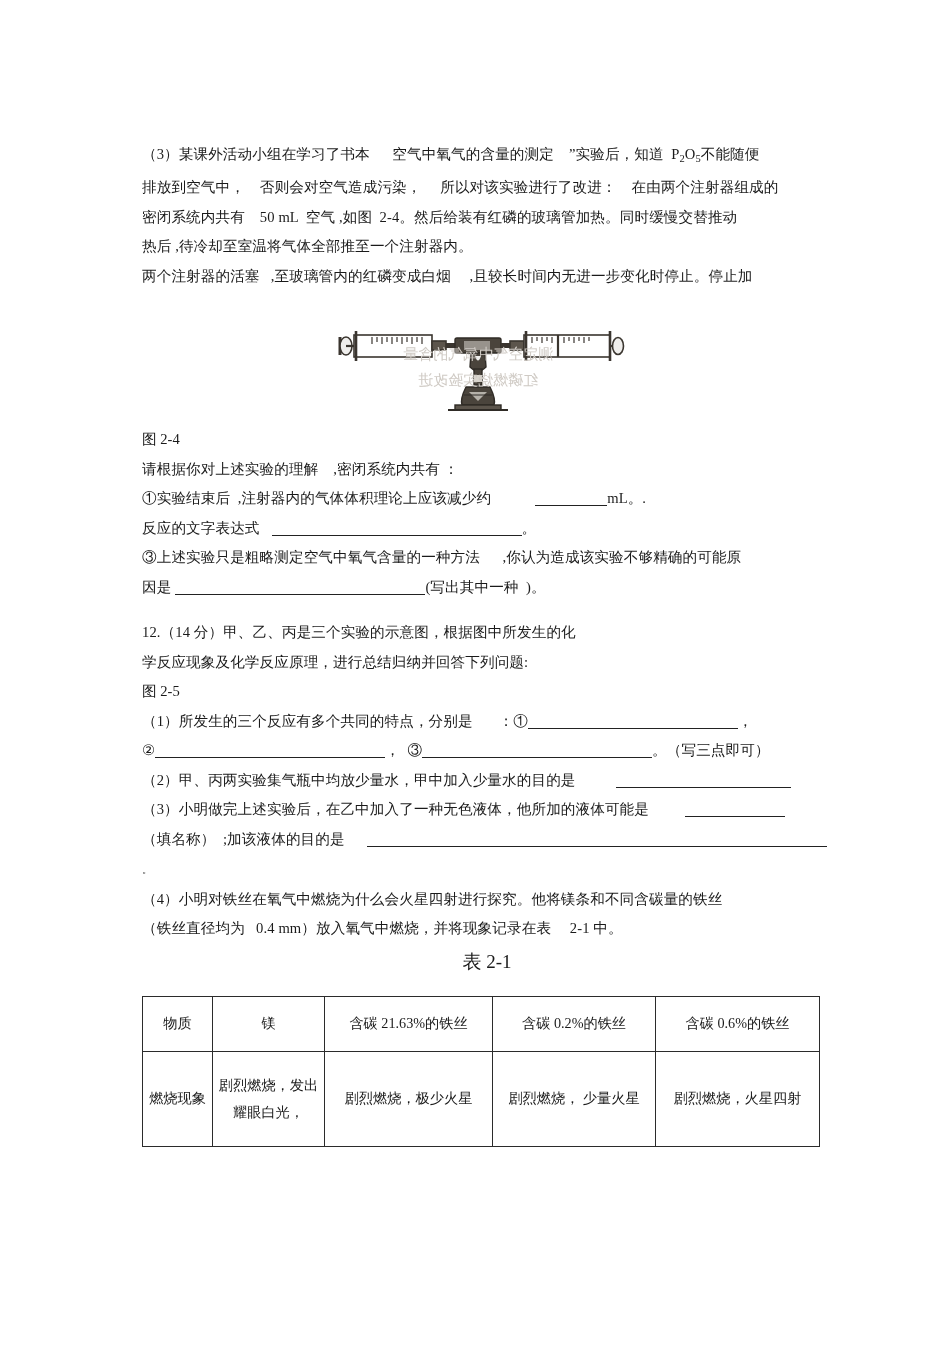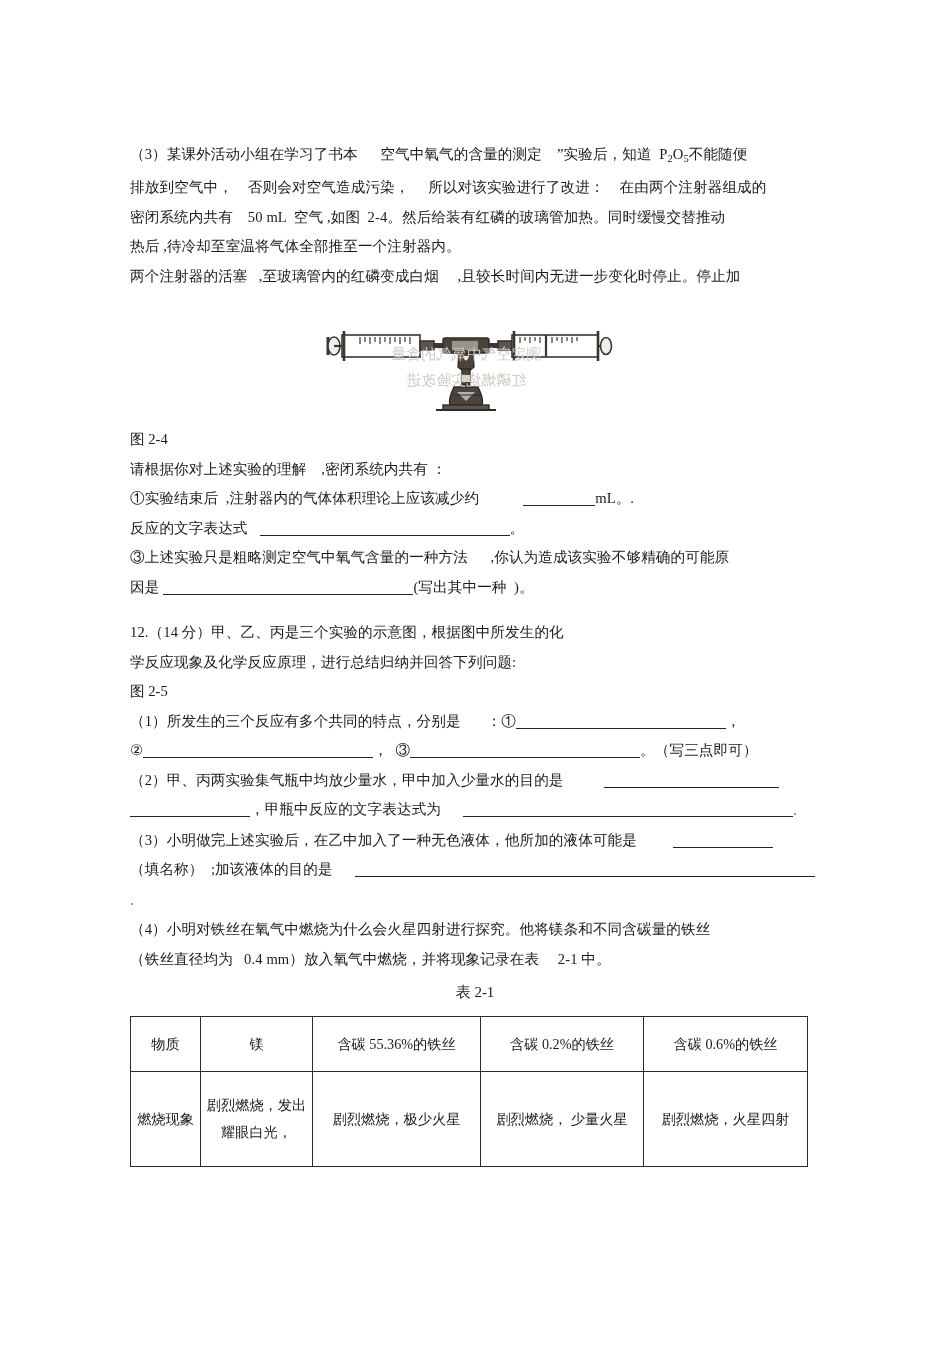--- a/index.html
+++ b/index.html
@@ -13,21 +13,21 @@
   }
   #page {
     position: relative;
     width: 950px;
     height: 1345px;
     background: #ffffff;
     overflow: hidden;
   }
   .doc-body {
     position: absolute;
-    left: 130px;
+    left: 142px;
     top: 140px;
     width: 690px;
   }
 
   
   .line {
     font-size: 14.6px;
     line-height: 29.5px;
     white-space: pre-wrap;
     letter-spacing: 0.1px;
@@ -81,28 +81,28 @@
     text-align: center;
     font-family: "Liberation Serif", serif;
     user-select: none;
     filter: blur(0.4px);
     transform: scaleX(-1);
   }
 
   
   .tbl-cap {
     text-align: center;
-    font-size: 15px;
+    font-size: 19px;
     line-height: 24px;
     margin-top: 6px;
   }
   table.data {
     border-collapse: collapse;
     width: 677px;
-    margin-top: 12px;
+    margin-top: 22px;
     table-layout: fixed;
   }
   table.data td {
     border: 1.2px solid #2b2b2b;
     text-align: center;
     vertical-align: middle;
     font-size: 14.2px;
     line-height: 27px;
     padding: 4px 3px;
     font-family: "Liberation Serif", serif;
@@ -226,21 +226,20 @@
     <div class="line">学反应现象及化学反应原理，进行总结归纳并回答下列问题:</div>
 
     <div class="fig-cap" style="">图 2-5</div>
 
     <div class="line"><span>（1）所发生的三个反应有多个共同的特点，分别是</span><span style="display:inline-block;width:26px"></span><span>：①</span><span class="blank w210"></span><span>，</span></div>
 
     <div class="line"><span>②</span><span class="blank w230"></span><span>，  ③</span><span class="blank w230"></span><span>。（写三点即可）</span></div>
 
     <div class="line"><span>（2）甲、丙两实验集气瓶中均放少量水，甲中加入少量水的目的是</span><span style="display:inline-block;width:40px"></span><span class="blank w175"></span></div>
 
-    <div class="line"><span class="blank w120"></span><span>，甲瓶中反应的文字表达式为</span><span style="display:inline-block;width:22px"></span><span class="blank w330"></span><span style="font-size:10px">。</span></div>
 
     <div class="line"><span>（3）小明做完上述实验后，在乙中加入了一种无色液体，他所加的液体可能是</span><span style="display:inline-block;width:36px"></span><span class="blank w100"></span></div>
 
     <div class="line"><span>（填名称）  ;加该液体的目的是</span><span style="display:inline-block;width:22px"></span><span class="blank w460"></span><span style="font-size:10px">。</span></div>
 
     <div class="line">（4）小明对铁丝在氧气中燃烧为什么会火星四射进行探究。他将镁条和不同含碳量的铁丝</div>
     <div class="line">（铁丝直径均为   0.4 mm）放入氧气中燃烧，并将现象记录在表     2-1 中。</div>
 
     <div class="tbl-cap">表 2-1</div>
 
@@ -249,21 +248,21 @@
         <col style="width:70px">
         <col style="width:112px">
         <col style="width:168px">
         <col style="width:163px">
         <col style="width:164px">
       </colgroup>
       <tbody>
         <tr class="hdr">
           <td>物质</td>
           <td>镁</td>
-          <td>含碳 55.36%的铁丝</td>
+          <td>含碳 21.63%的铁丝</td>
           <td>含碳 0.2%的铁丝</td>
           <td>含碳 0.6%的铁丝</td>
         </tr>
         <tr class="row">
           <td>燃烧现象</td>
           <td>剧烈燃烧，发出耀眼白光，</td>
           <td>剧烈燃烧，极少火星</td>
           <td>剧烈燃烧， 少量火星</td>
           <td>剧烈燃烧，火星四射</td>
         </tr>

